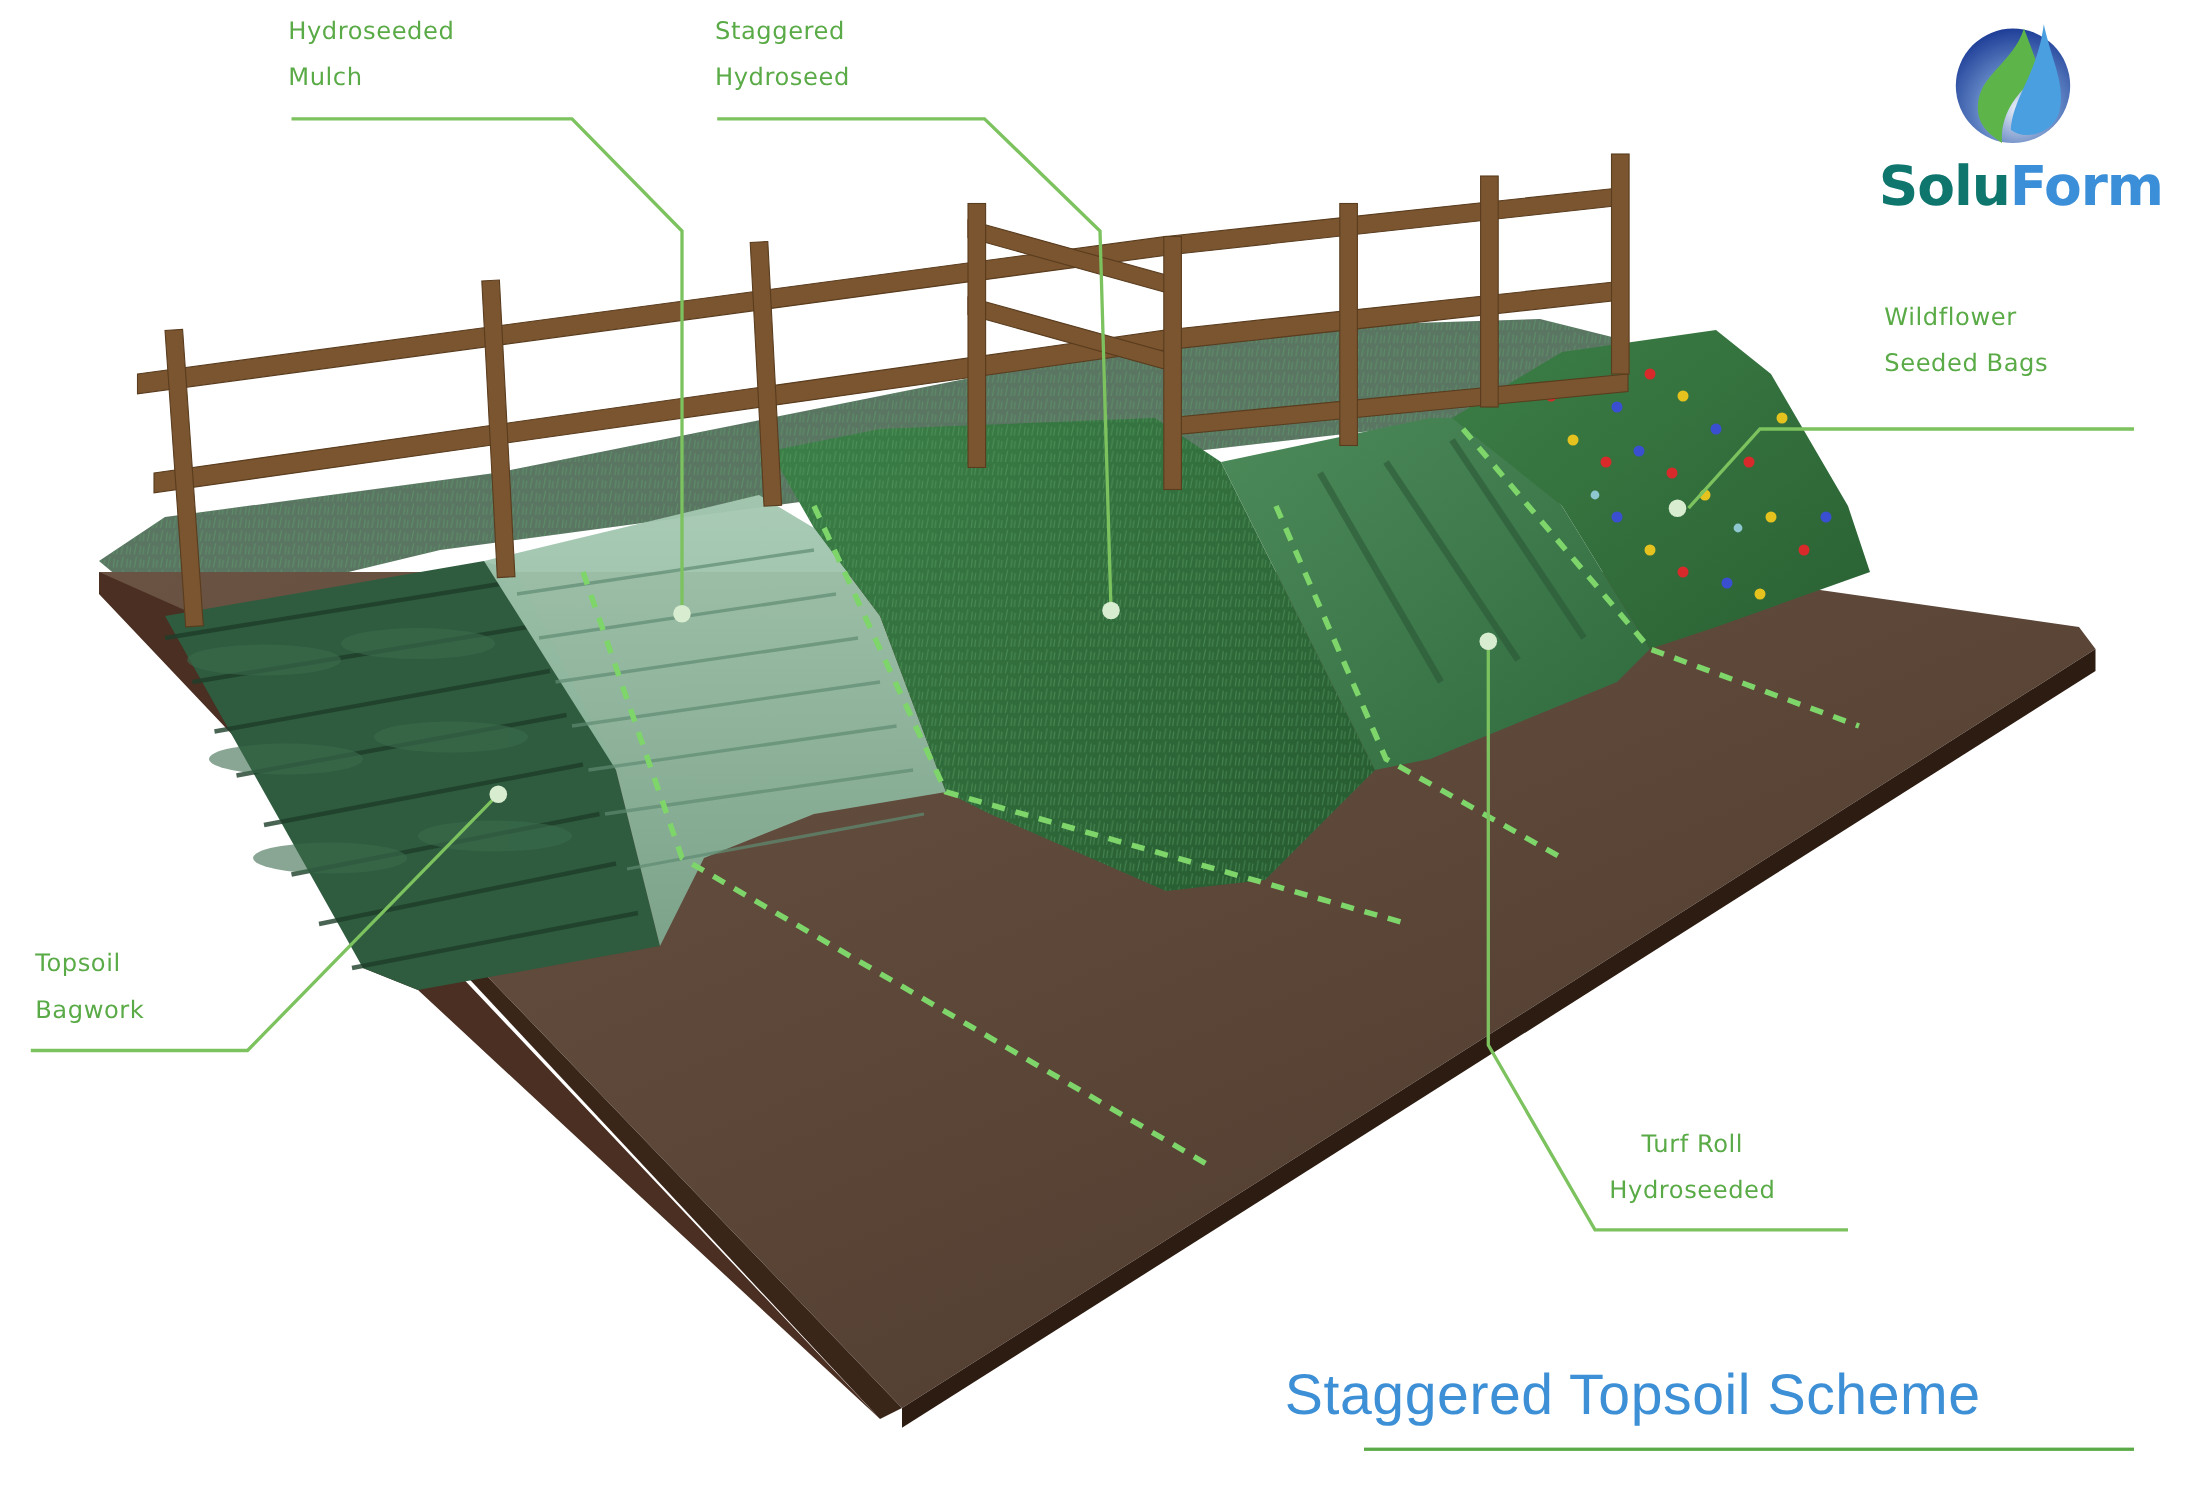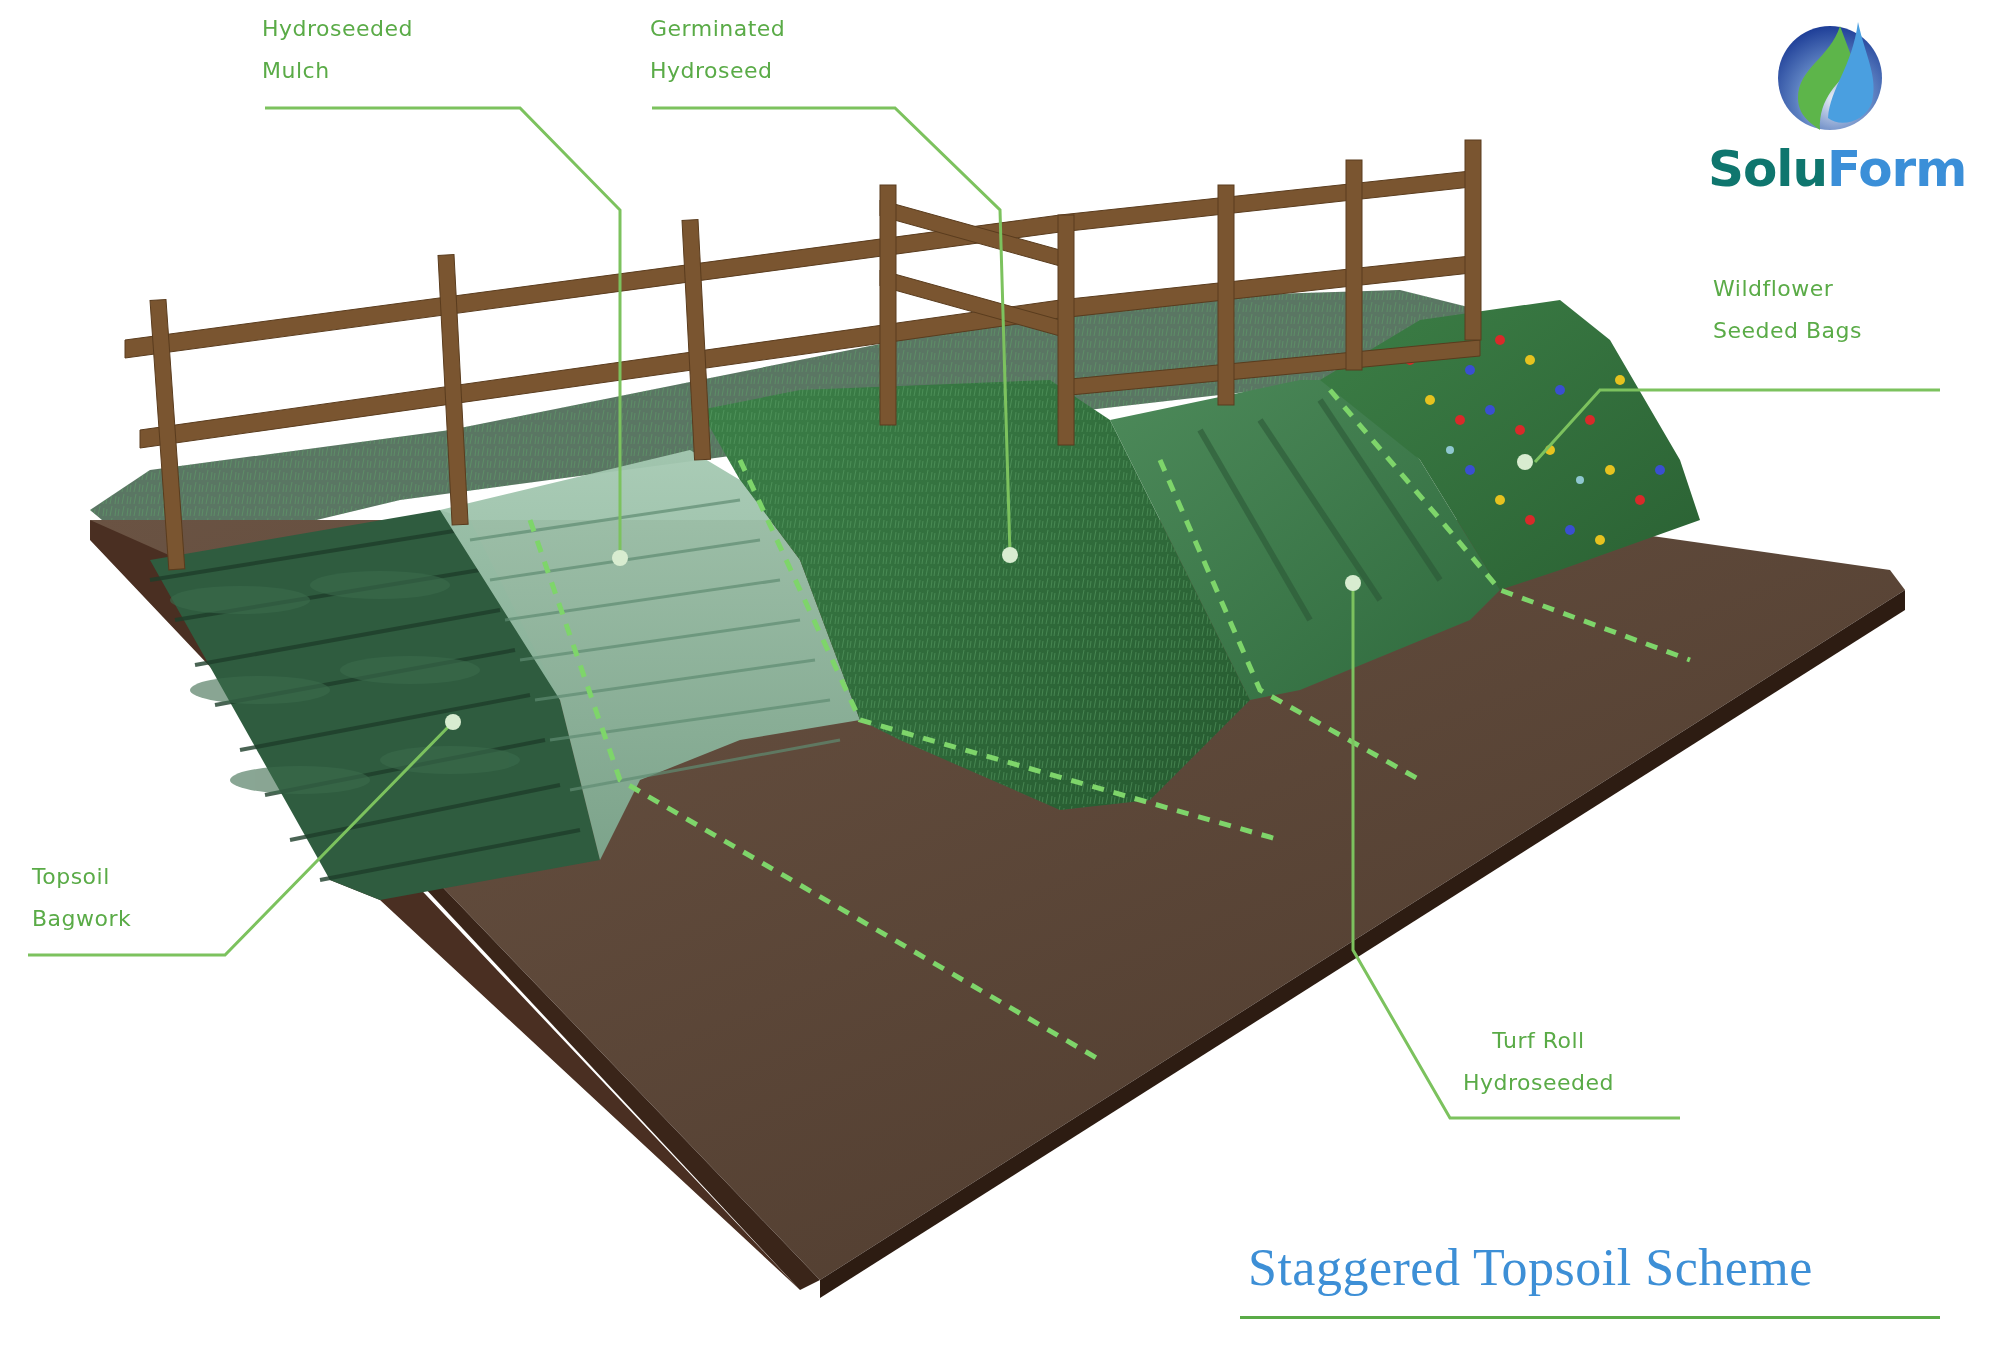--- a/index.html
+++ b/index.html
@@ -1,20 +1,20 @@
 <!DOCTYPE html>
 <html><head>
   <meta charset="utf-8">
   <style>
     html, body { margin: 0; padding: 0; background: #ffffff; }
     body { width: 2000px; height: 1370px; position: relative; overflow: hidden; font-family: "DejaVu Sans", sans-serif; }
     #scene { position: absolute; left: 0; top: 0; width: 2000px; height: 1370px; }
     .label { position: absolute; color: #5aab47; font-family: "DejaVu Sans", sans-serif; font-size: 22px; line-height: 42px; letter-spacing: 0.5px; }
     .label span { display: block; }
-    .title { position: absolute; left: 1248px; top: 1238px; color: #3d8fd6; font-family: Liberation Serif, serif; font-size: 52px; letter-spacing: 0.5px; }
+    .title { position: absolute; left: 1168px; top: 1238px; color: #3d8fd6; font-family: Liberation Sans, sans-serif; font-size: 52px; letter-spacing: 0.5px; }
     .title-rule { position: absolute; left: 1240px; top: 1316px; width: 700px; height: 3px; background: #5aab47; }
     .logo { position: absolute; left: 1680px; top: 18px; width: 290px; height: 190px; }
     .logo-text { position: absolute; left: 1692px; top: 140px; font-family: "DejaVu Sans", sans-serif; font-weight: bold; font-size: 50px; letter-spacing: -1px; }
     .logo-text .solu { color: #0f766e; margin-left: 16px; }
     .logo-text .form { color: #3b8fd8; }
   </style>
 </head>
 <body>
 
 <svg id="scene" viewBox="0 0 2000 1370" xmlns="http://www.w3.org/2000/svg">
@@ -189,21 +189,21 @@
 </svg>
 <div class="logo-text">
   <span class="solu">Solu</span><span class="form">Form</span>
 </div>
 
 <div class="label" style="left:262px; top:8px;">
   <span>Hydroseeded</span>
   <span>Mulch</span>
 </div>
 <div class="label" style="left:650px; top:8px;">
-  <span>Germinated</span>
+  <span>Staggered</span>
   <span>Hydroseed</span>
 </div>
 <div class="label" style="left:1713px; top:268px;">
   <span>Wildflower</span>
   <span>Seeded Bags</span>
 </div>
 <div class="label" style="left:32px; top:856px;">
   <span>Topsoil</span>
   <span>Bagwork</span>
 </div>

